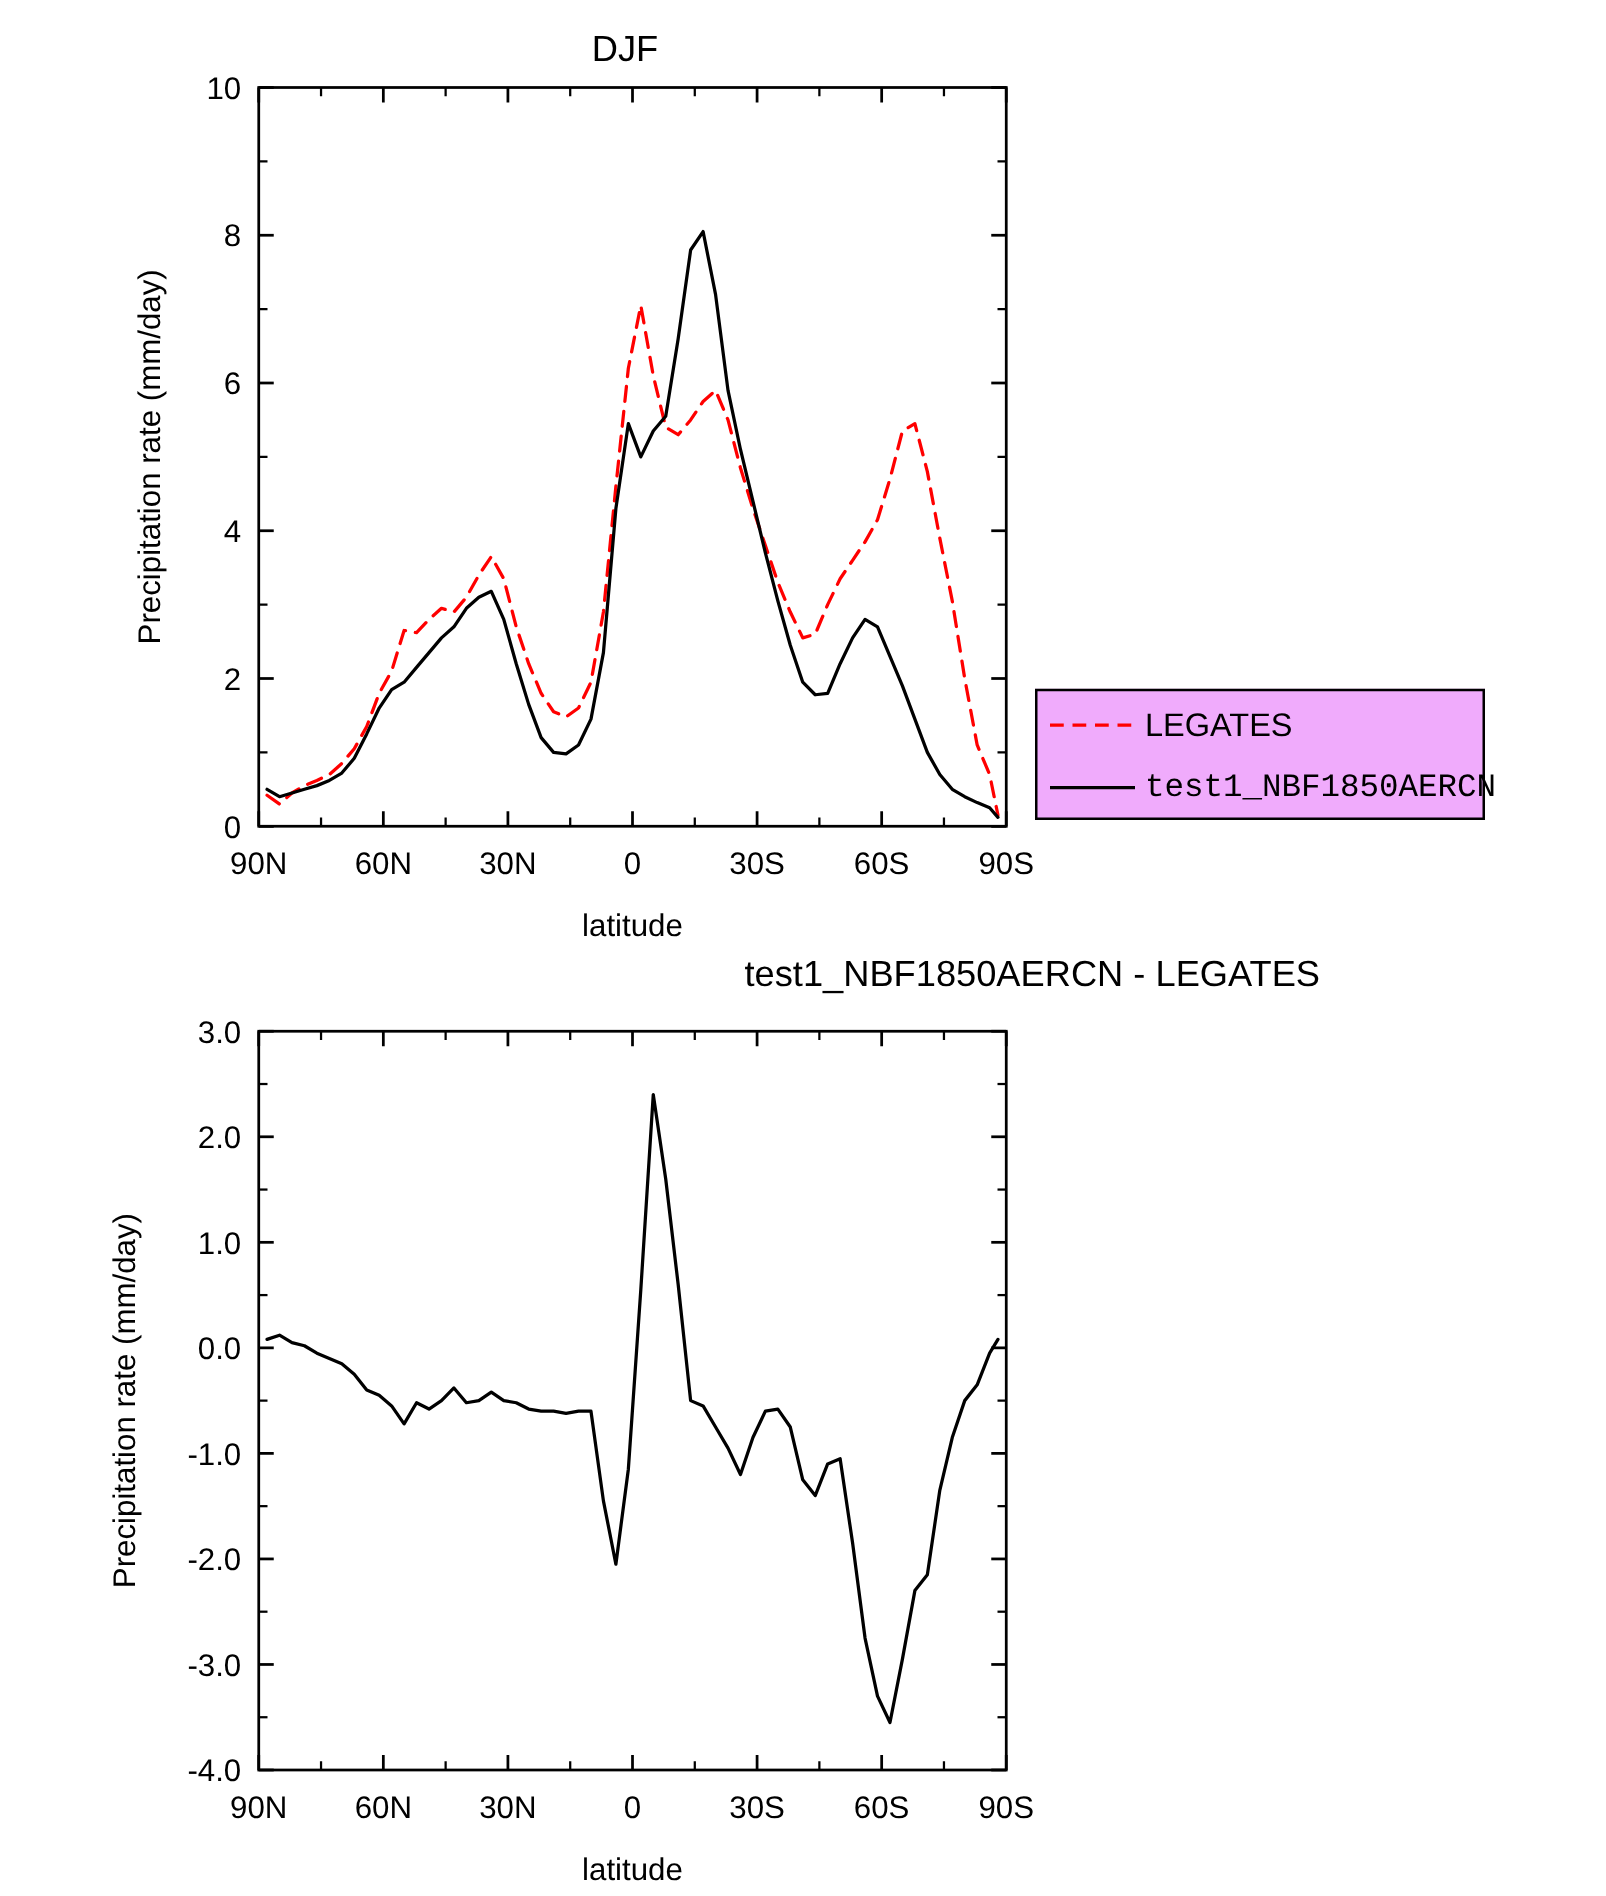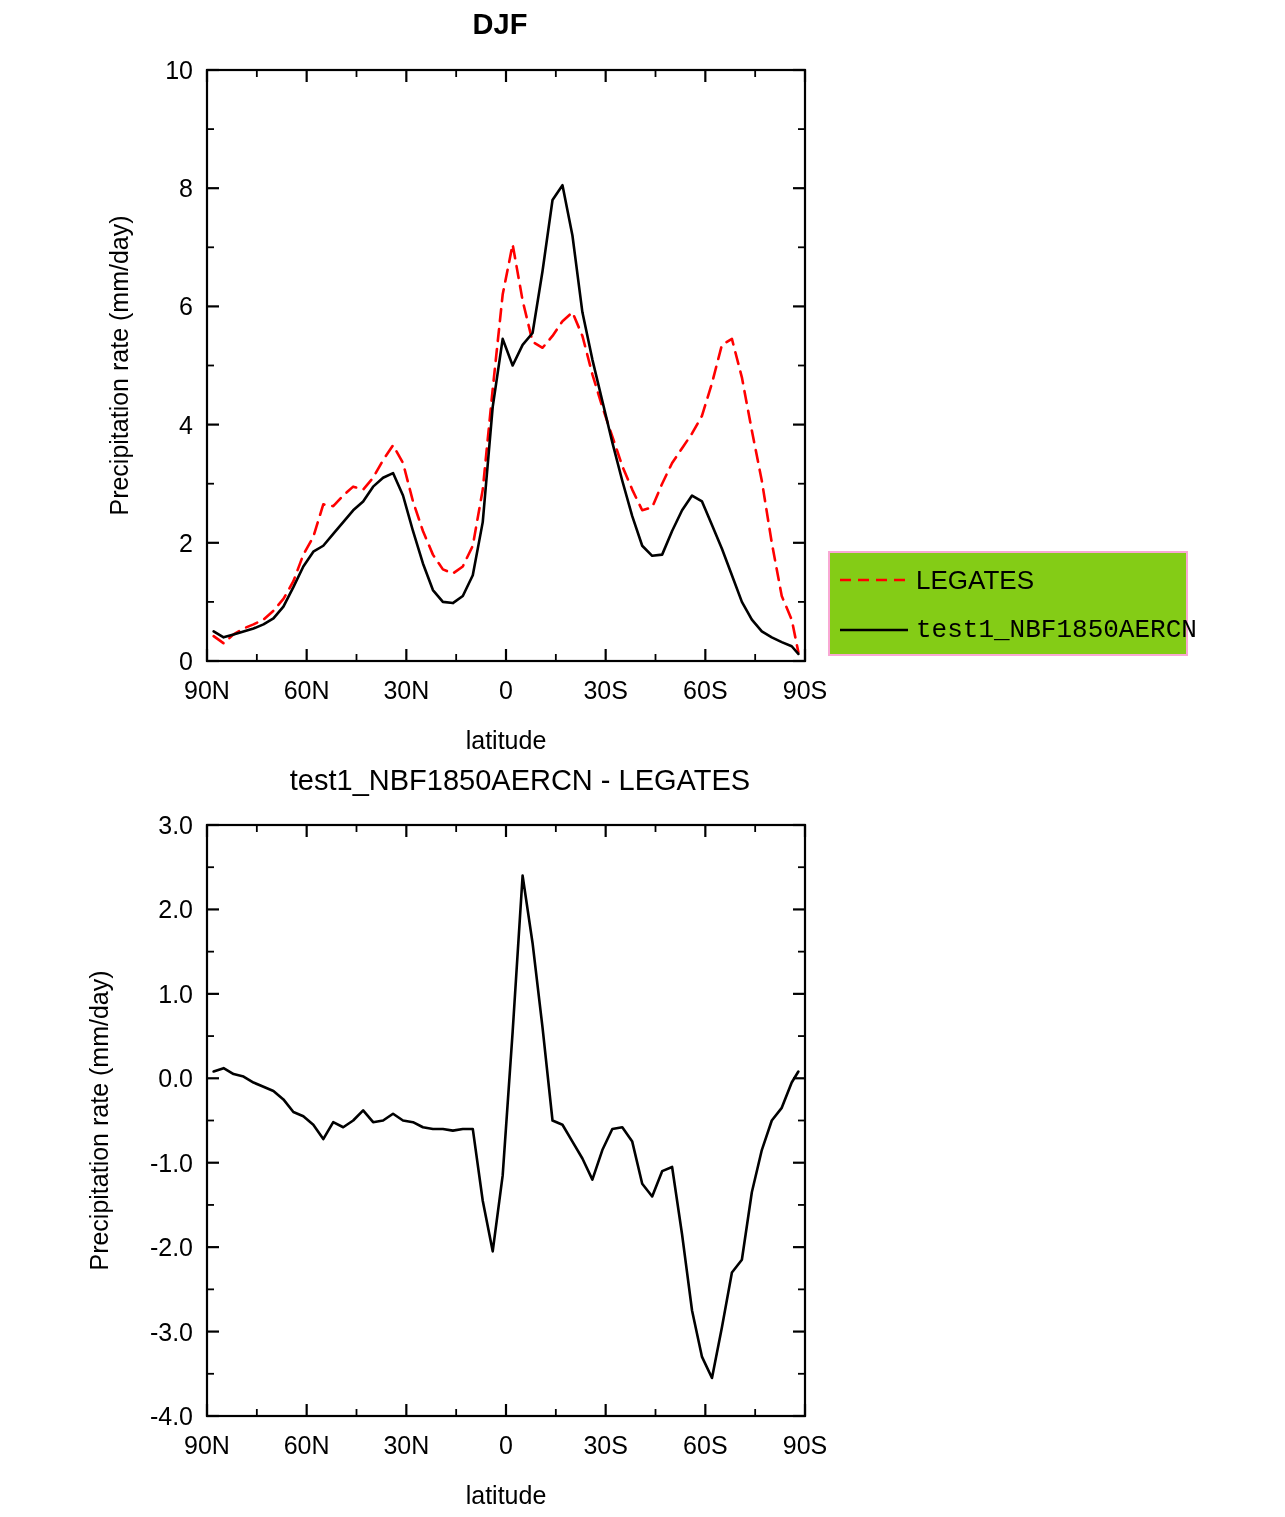--- a/index.html
+++ b/index.html
@@ -23,22 +23,22 @@
   #panel-top { top: 0; height: 770px; }
   #panel-bottom { top: 750px; height: 767px; }
 
   .chart-title {
     position: absolute;
     text-align: center;
     font-size: 29px;
     color: #000;
     white-space: nowrap;
   }
-  #top-title { top: 8px; left: 0; width: 1000px; font-weight: bold; }
-  #bottom-title { top: 14px; left: 0; width: 1040px; }
+  #top-title { top: 24px; left: 0; width: 1000px; }
+  #bottom-title { top: 14px; left: 16px; width: 1040px; text-align: right; }
 
   svg { display: block; }
 
   .plot-svg {
     position: absolute;
     left: 0;
     top: 0;
   }
   .tick {
     stroke: #000;
@@ -61,22 +61,22 @@
     fill: #000;
   }
 
   
   #legend-box {
     position: absolute;
     left: 828px;
     top: 551px;
     width: 360px;
     height: 105px;
-    border: 2px solid #f9a8d4;
-    background: #84cc16;
+    border: 2px solid #000000;
+    background: #f0abfc;
     box-sizing: border-box;
   }
   .legend-row {
     position: absolute;
     left: 0;
     width: 100%;
     height: 50px;
     display: flex;
     align-items: center;
   }

